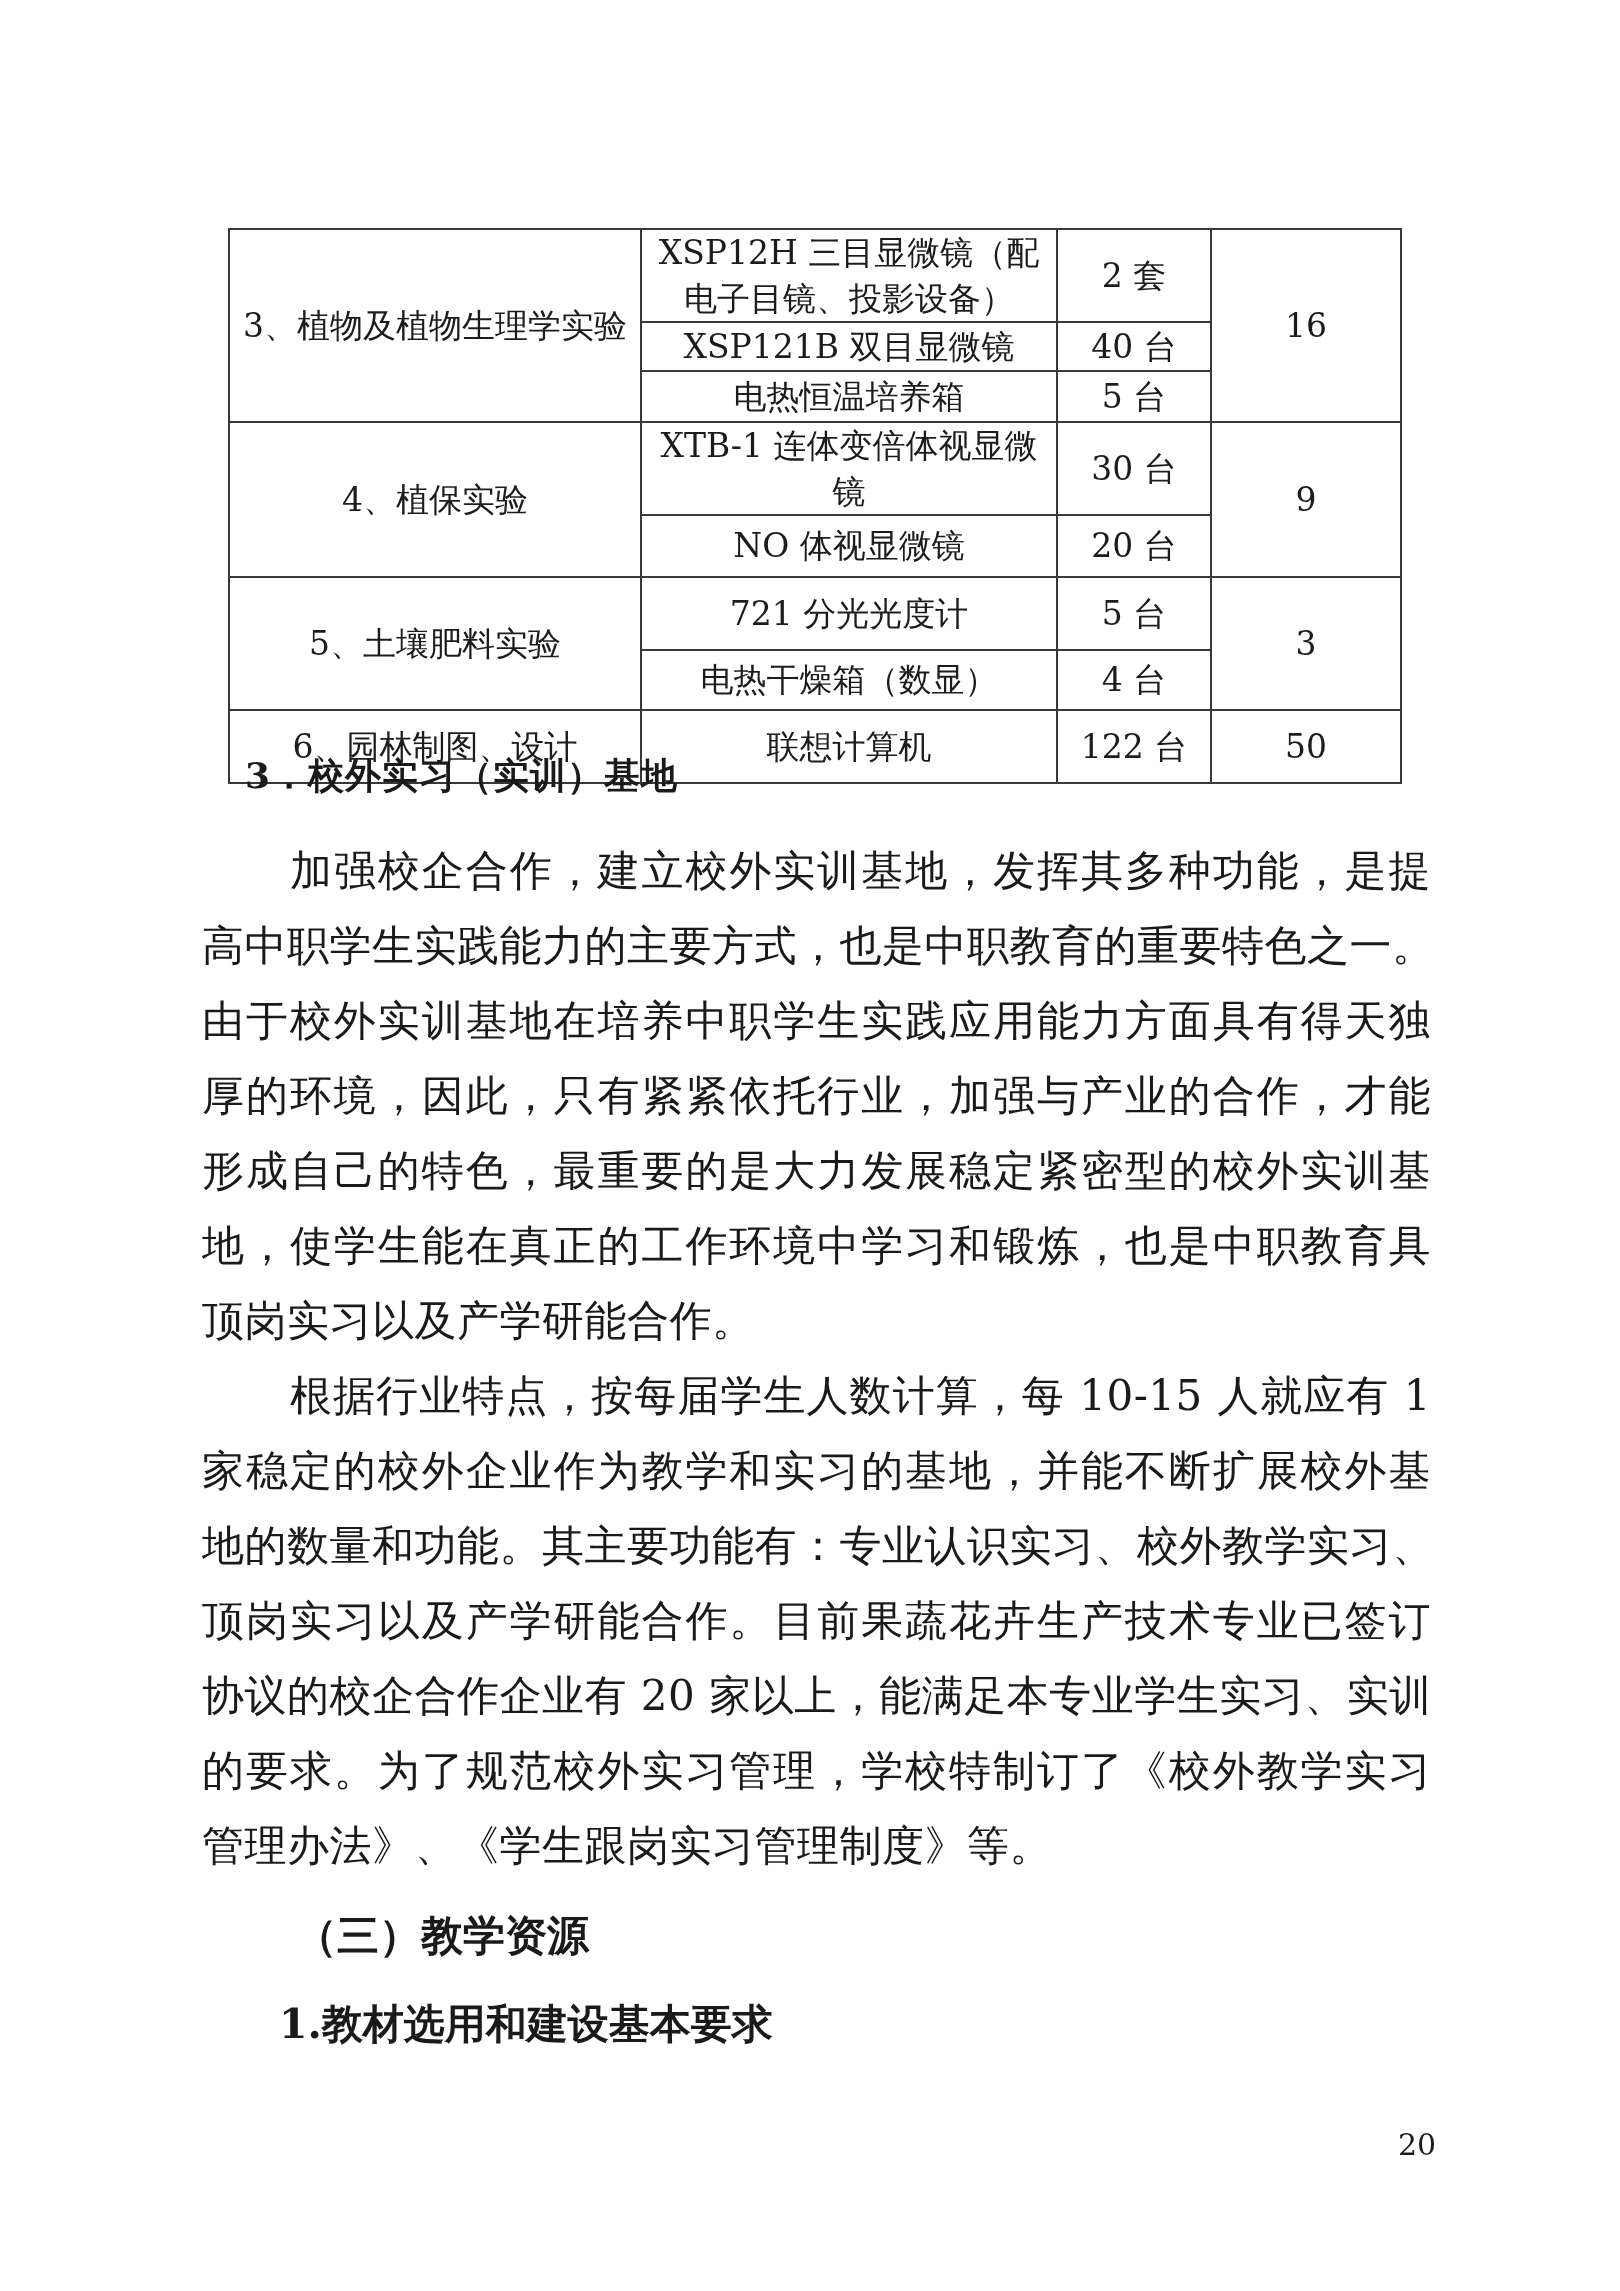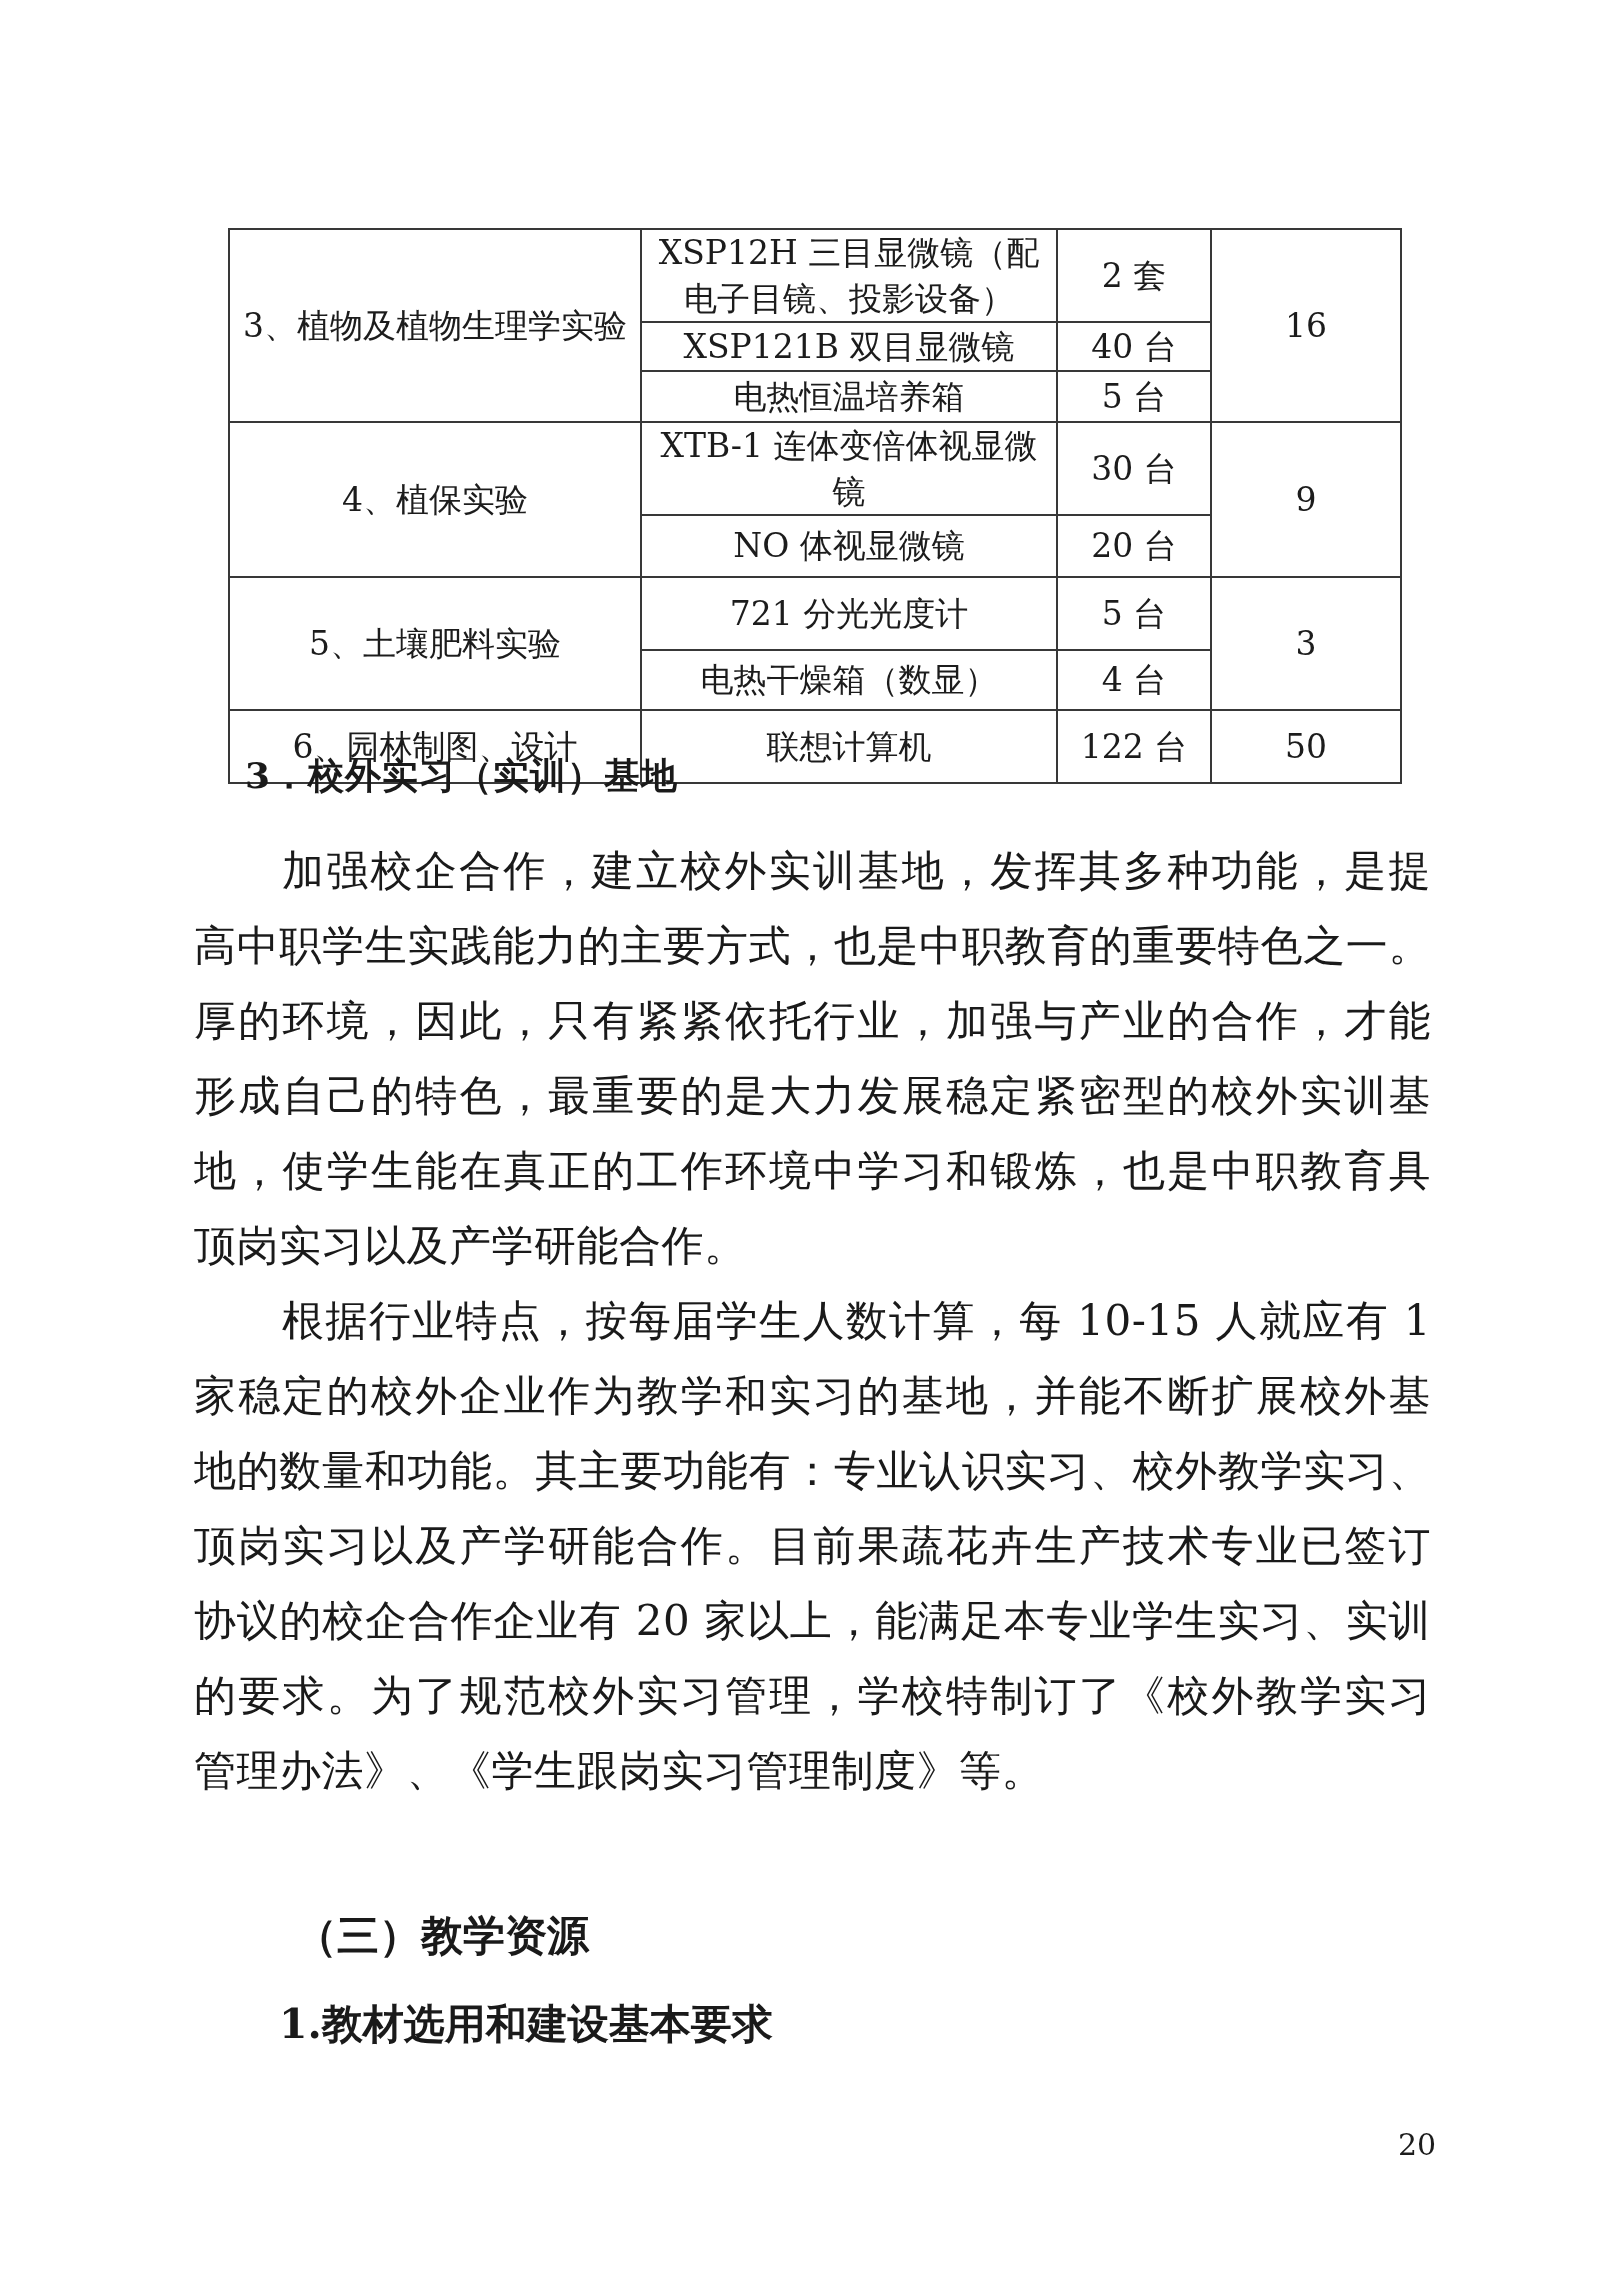--- a/index.html
+++ b/index.html
@@ -76,20 +76,21 @@
     width: 1237px;
   }
   .bline {
     height: 75px;
     line-height: 75px;
     font-size: 42px;
     letter-spacing: 0.5px;
     text-align: justify;
     text-align-last: justify;
     white-space: nowrap;
+    margin-left: 8px;
   }
   .bline.indent { text-indent: 88px; }
   .bline.noj { text-align-last: left; white-space: normal; }
 
   
   .pagenum {
     position: absolute;
     left: 1398px; top: 2127px;
     font-size: 30px;
     line-height: 35px;
@@ -150,20 +151,21 @@
         <td>50</td>
       </tr>
     </tbody>
   </table>
 
   <div class="h-sec3">3．校外实习（实训）基地</div>
 
   <div class="bodytext">
     <div class="bline indent">加强校企合作，建立校外实训基地，发挥其多种功能，是提</div>
     <div class="bline">高中职学生实践能力的主要方式，也是中职教育的重要特色之一。</div>
+    <div class="bline">由于校外实训基地在培养中职学生实践应用能力方面具有得天独</div>
     <div class="bline">厚的环境，因此，只有紧紧依托行业，加强与产业的合作，才能</div>
     <div class="bline">形成自己的特色，最重要的是大力发展稳定紧密型的校外实训基</div>
     <div class="bline">地，使学生能在真正的工作环境中学习和锻炼，也是中职教育具</div>
     <div class="bline noj">顶岗实习以及产学研能合作。</div>
     <div class="bline indent">根据行业特点，按每届学生人数计算，每 10-15 人就应有 1</div>
     <div class="bline">家稳定的校外企业作为教学和实习的基地，并能不断扩展校外基</div>
     <div class="bline">地的数量和功能。其主要功能有：专业认识实习、校外教学实习、</div>
     <div class="bline">顶岗实习以及产学研能合作。目前果蔬花卉生产技术专业已签订</div>
     <div class="bline">协议的校企合作企业有 20 家以上，能满足本专业学生实习、实训</div>
     <div class="bline">的要求。为了规范校外实习管理，学校特制订了《校外教学实习</div>

